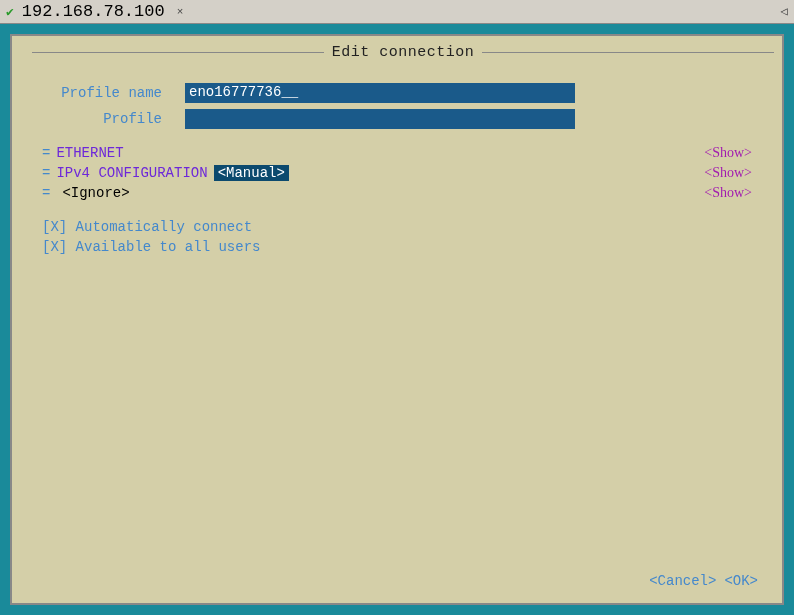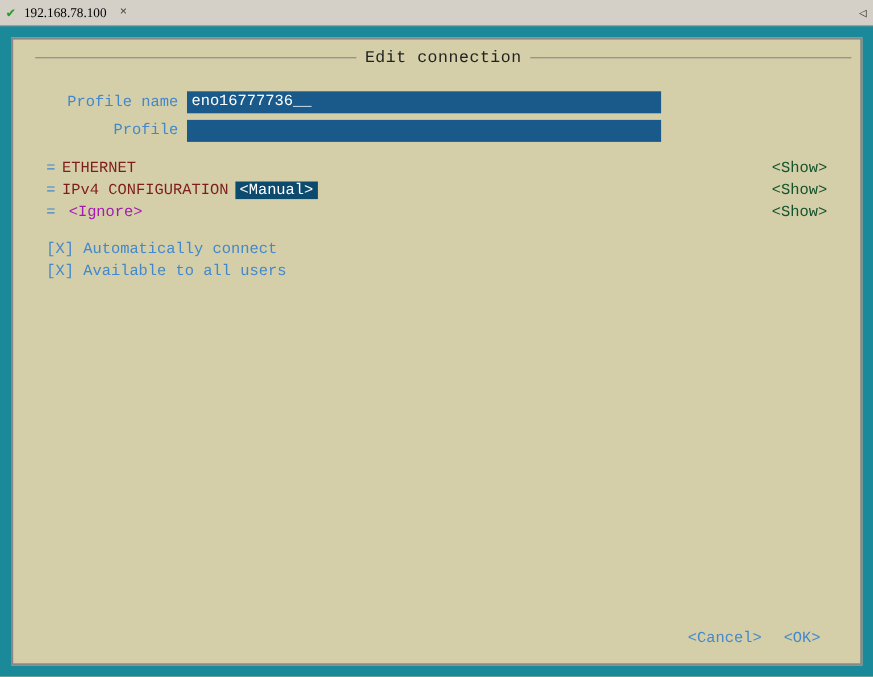--- a/index.html
+++ b/index.html
@@ -23,22 +23,22 @@
       padding: 0 6px;
       gap: 8px;
     }
 
     .title-bar-favicon {
       color: #2a9a2a;
       font-size: 13px;
     }
 
     .title-bar-text {
-      font-size: 12px;
-      font-family: Liberation Serif, serif;
+      font-size: 17px;
+      font-family: Liberation Mono, monospace;
       color: #000;
     }
 
     .title-bar-close {
       margin-left: 4px;
       font-size: 11px;
       color: #444;
       cursor: pointer;
     }
 
@@ -100,75 +100,75 @@
       align-items: center;
       margin-bottom: 6px;
     }
 
     .form-label {
       color: #4488cc;
       font-family: 'Courier New', Courier, monospace;
       font-size: 14px;
       min-width: 120px;
       text-align: right;
-      margin-right: 8px;
+      margin-right: 23px;
     }
 
     .form-input {
       background: #1a5a8a;
       color: #fff;
       font-family: 'Courier New', Courier, monospace;
       font-size: 14px;
       padding: 1px 4px;
       border: none;
       outline: none;
-      width: 431px;
+      width: 390px;
       min-height: 20px;
     }
 
     
     .section-row {
       display: flex;
       align-items: center;
       margin-bottom: 4px;
     }
 
     .section-eq {
       color: #4488cc;
       font-family: 'Courier New', Courier, monospace;
       font-size: 14px;
       margin-right: 6px;
     }
 
     .section-label {
-      color: #7f1d1d;
+      color: #6d28d9;
       font-family: 'Courier New', Courier, monospace;
       font-size: 14px;
     }
 
     .section-value-manual {
       background: #0c4a6e;
       color: #fff;
       font-family: 'Courier New', Courier, monospace;
       font-size: 14px;
       padding: 0 4px;
       margin-left: 6px;
       cursor: pointer;
     }
 
     .section-value-ignore {
+      color: #000000;
+      font-family: 'Courier New', Courier, monospace;
+      font-size: 14px;
+      margin-left: 6px;
+    }
+
+    .section-show {
       color: #a21caf;
-      font-family: 'Courier New', Courier, monospace;
-      font-size: 14px;
-      margin-left: 6px;
-    }
-
-    .section-show {
-      color: #14532d;
-      font-family: Liberation Mono, monospace;
+      font-family: Liberation Serif, serif;
       font-size: 14px;
       margin-left: auto;
       cursor: pointer;
     }
 
     
     .checkbox-row {
       display: flex;
       align-items: center;
       margin-bottom: 4px;
@@ -177,23 +177,23 @@
     .checkbox-label {
       color: #4488cc;
       font-family: 'Courier New', Courier, monospace;
       font-size: 14px;
     }
 
     
     .dialog-footer {
       position: absolute;
       bottom: 14px;
-      right: 36px;
-      display: flex;
-      gap: 20px;
+      right: 24px;
+      display: flex;
+      gap: 8px;
     }
 
     .footer-btn {
       color: #4488cc;
       font-family: 'Courier New', Courier, monospace;
       font-size: 14px;
       cursor: pointer;
       background: transparent;
       border: none;
       padding: 0;

